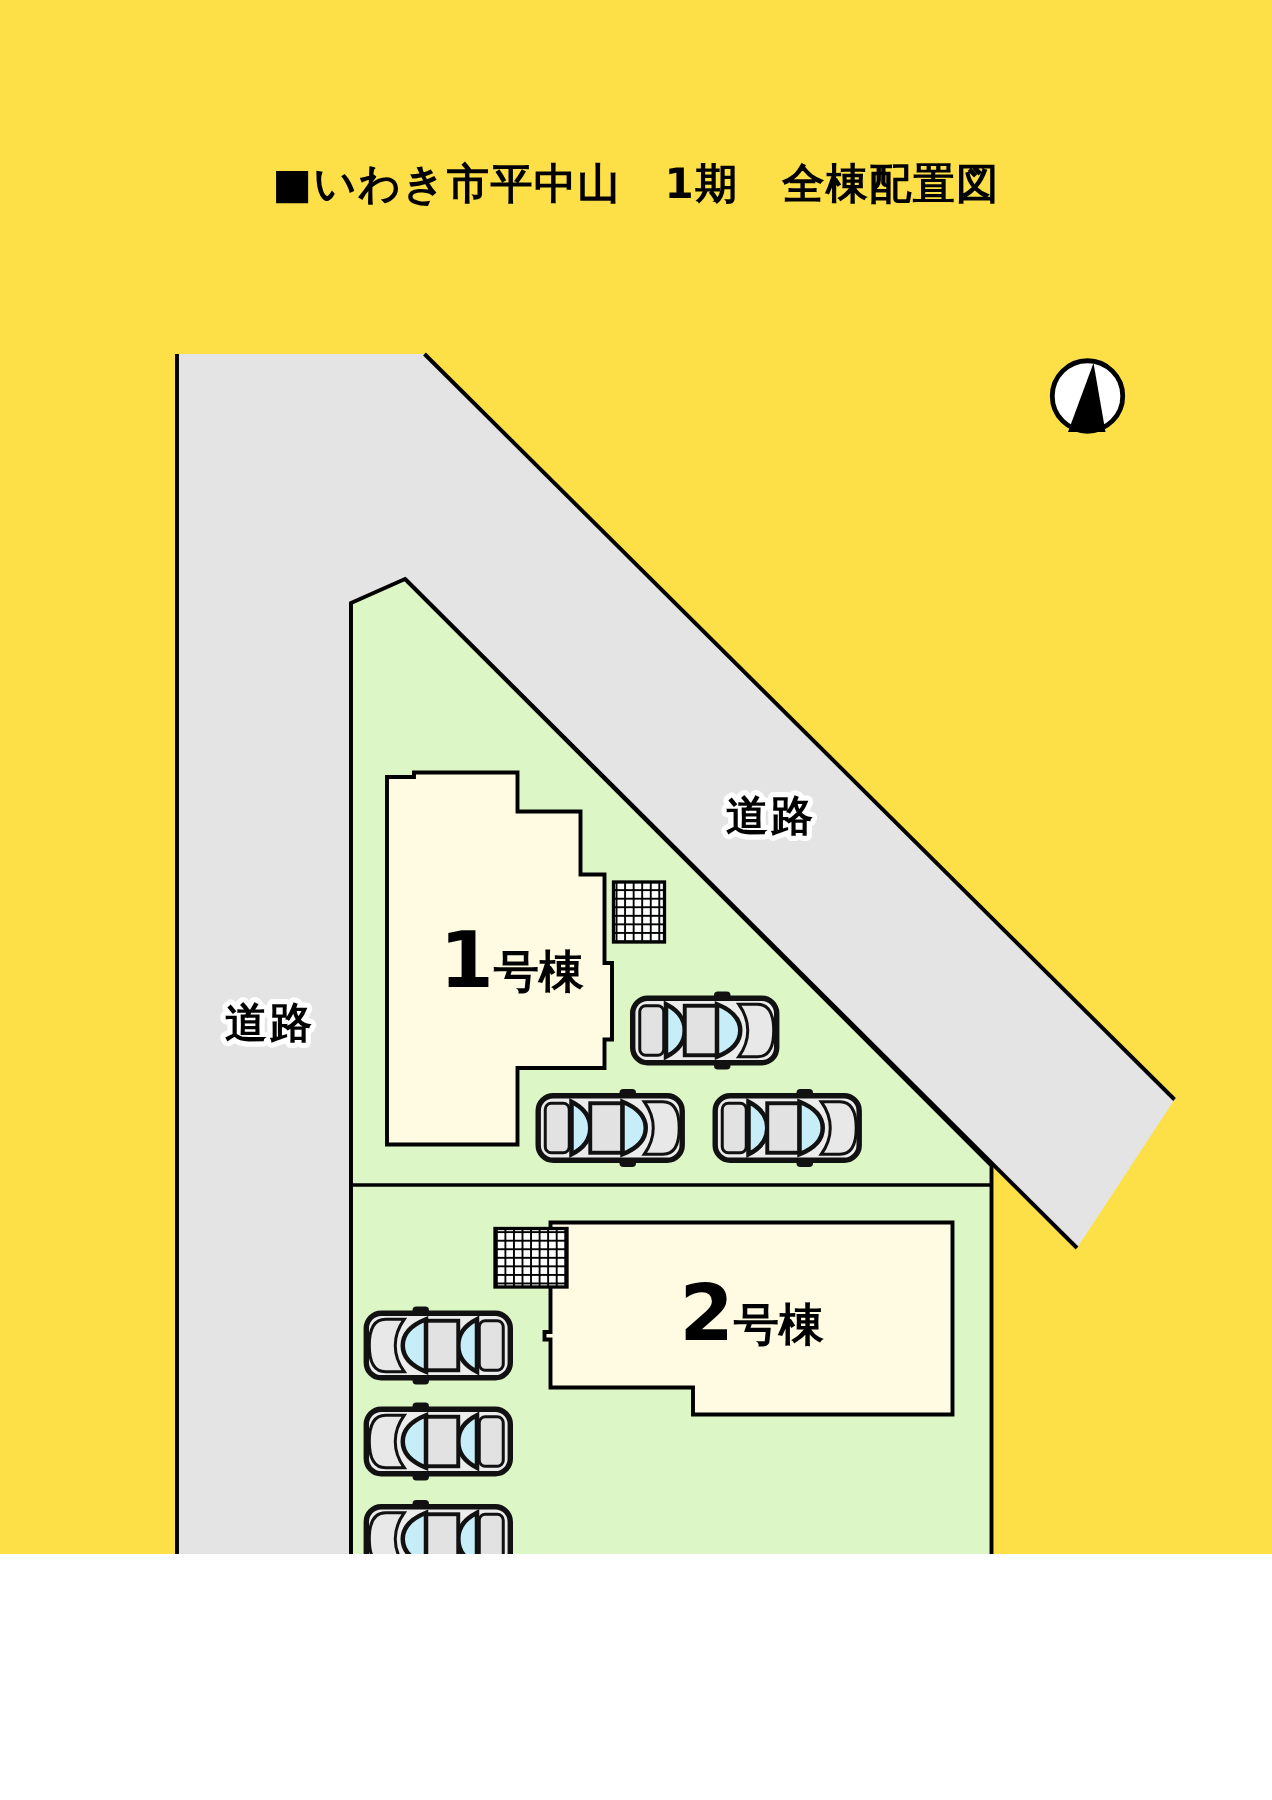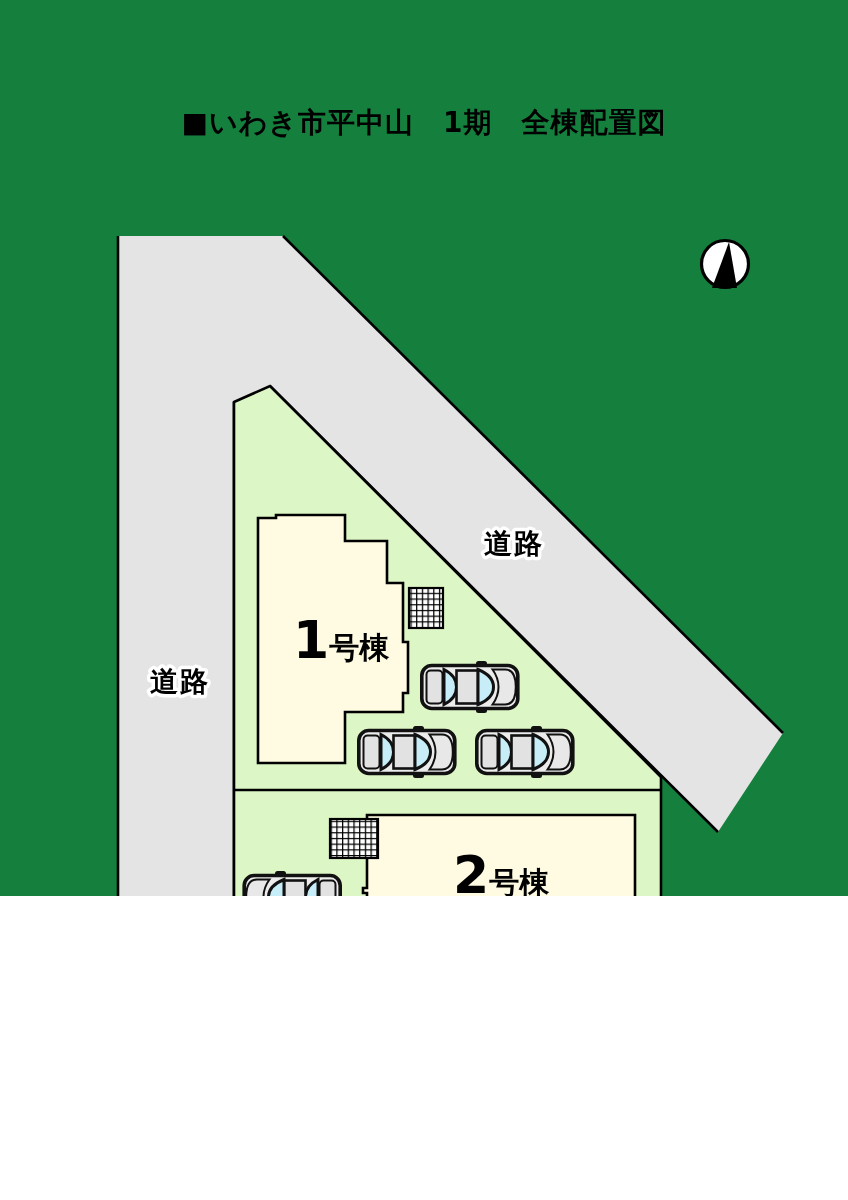--- a/index.html
+++ b/index.html
@@ -1,20 +1,20 @@
 <!DOCTYPE html>
 <html><head>
 <meta charset="utf-8">
 <style>
   html, body { margin: 0; padding: 0; background: #ffffff; }
   .page {
     position: relative;
     width: 848px;
-    height: 896px;
-    background: #15803d;
+    height: 1036px;
+    background: #fde047;
     overflow: hidden;
     font-family: "DejaVu Sans", "Liberation Sans", sans-serif;
   }
   svg text {
     font-family: "DejaVu Sans", "Liberation Sans", sans-serif;
     font-weight: bold;
     fill: #000000;
   }
   .halo {
     paint-order: stroke;

